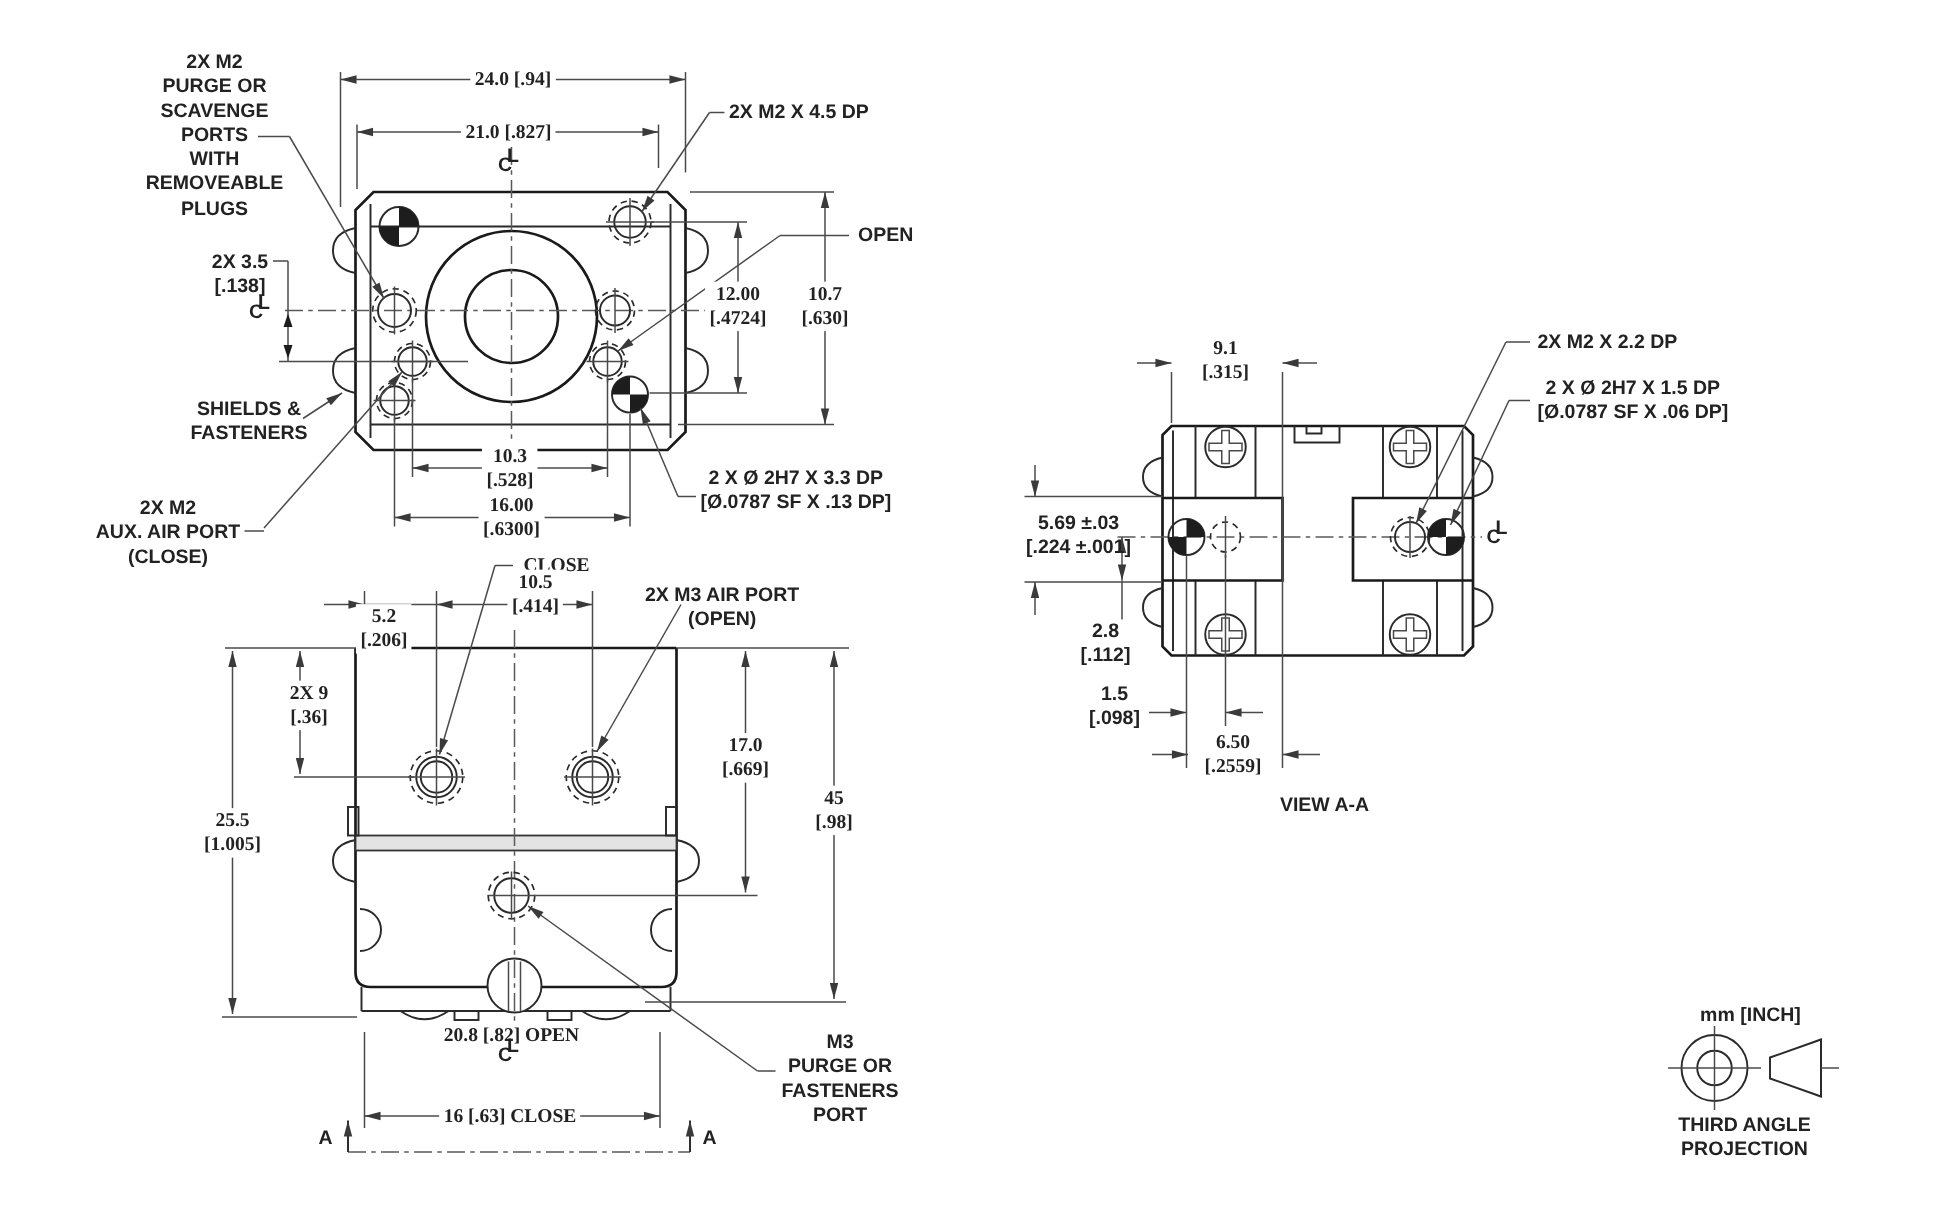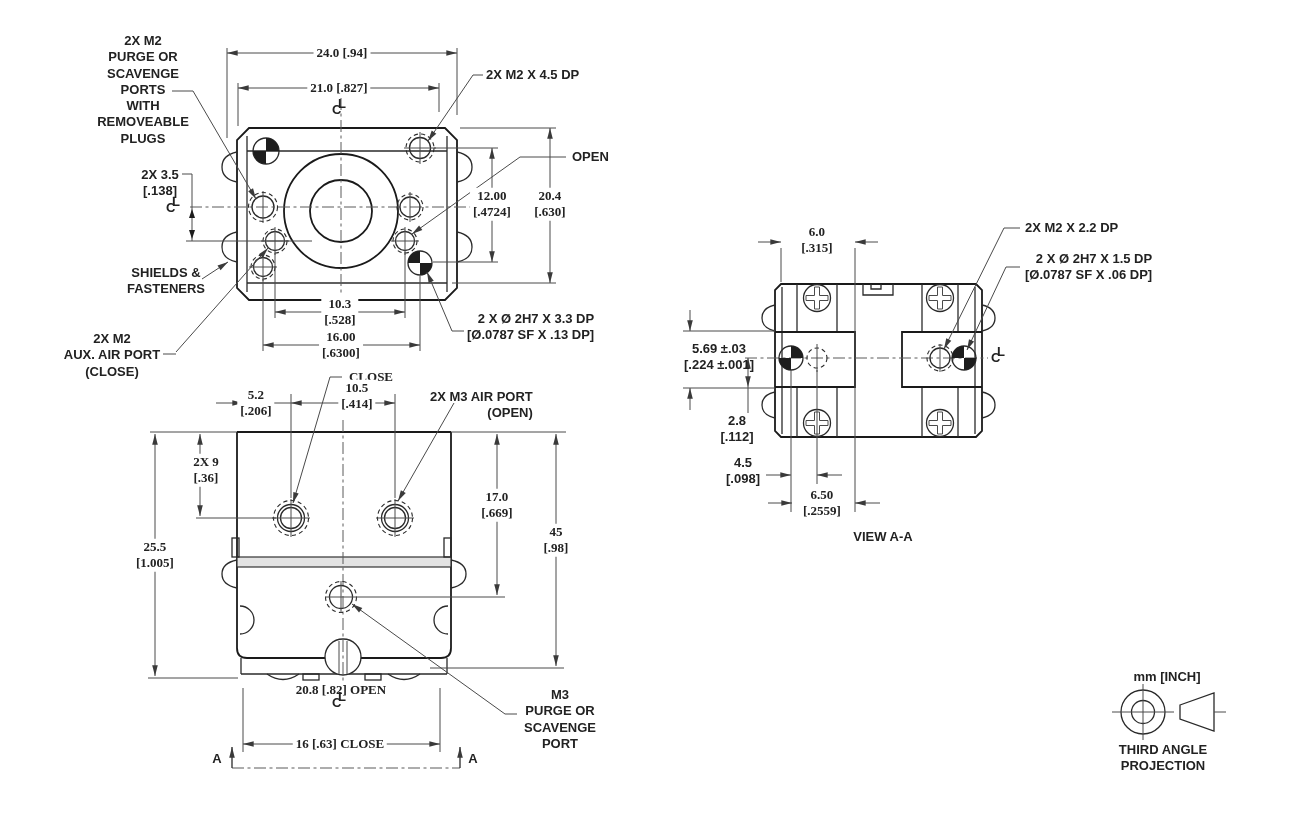--- a/index.html
+++ b/index.html
@@ -9,21 +9,21 @@
   .s-body{stroke:#1a1a1a;stroke-width:1.8;fill:none;}
   .s-med{stroke:#2a2a2a;stroke-width:1.3;fill:none;}
   .s-dim{stroke:#4a4a4a;stroke-width:1;fill:none;}
   .s-cl{stroke:#5a5a5a;stroke-width:1;fill:none;stroke-dasharray:12 3.5 3 3.5;}
   .s-dash{stroke:#2a2a2a;stroke-width:1.1;fill:none;stroke-dasharray:4.2 3.2;}
   .f-dark{fill:#1d1d1d;stroke:none;}
   .wfill{fill:#fff;}
   .lbl{position:absolute;font-weight:700;font-size:13px;line-height:1.25;color:#222;
        white-space:pre-line;}
   .lc{transform:translate(-50%,-50%);text-align:center;}
-  .ll{transform:translate(0,-50%);text-align:right;}
+  .ll{transform:translate(0,-50%);text-align:center;}
   .bg{background:#fff;padding:0 3px;font-family:Liberation Serif, serif;}
   .cl-sym{position:absolute;width:17px;height:20px;font-weight:700;font-size:13px;color:#222;}
   .cl-sym .cl-c{position:absolute;left:0;top:4px;}
   .cl-sym .cl-l{position:absolute;left:6px;top:-2px;}
 </style>
 </head>
 <body>
 
 <div class="canvas">
 
@@ -308,63 +308,63 @@
 <div class="lbl lc bg" style="left:342px;top:53px">24.0 [.94]</div>
 <div class="lbl lc bg" style="left:339px;top:88px">21.0 [.827]</div>
 <div class="lbl ll" style="left:486px;top:75px">2X M2 X 4.5 DP</div>
 <div class="lbl ll" style="left:572px;top:157px">OPEN</div>
 <div class="lbl lc" style="left:160px;top:183px">2X 3.5
 [.138]</div>
 <div class="lbl lc" style="left:166px;top:281px">SHIELDS &amp;
 FASTENERS</div>
 <div class="lbl lc bg" style="left:492px;top:204px">12.00
 [.4724]</div>
-<div class="lbl lc bg" style="left:550px;top:204px">20.4
+<div class="lbl lc bg" style="left:550px;top:204px">10.7
 [.630]</div>
 <div class="lbl lc" style="left:112px;top:355px">2X M2
 AUX. AIR PORT
 (CLOSE)</div>
 <div class="lbl lc bg" style="left:340px;top:312px">10.3
 [.528]</div>
 <div class="lbl lc bg" style="left:341px;top:345px">16.00
 [.6300]</div>
 <div class="lbl ll" style="left:467px;top:327px">2 X Ø 2H7 X 3.3 DP
 [Ø.0787 SF X .13 DP]</div>
 
 <div class="lbl lc bg" style="left:371px;top:377px">CLOSE</div>
-<div class="lbl lc bg" style="left:256px;top:403px">5.2
+<div class="lbl lc bg" style="left:256px;top:419px">5.2
 [.206]</div>
 <div class="lbl lc bg" style="left:357px;top:396px">10.5
 [.414]</div>
 <div class="lbl ll" style="left:430px;top:405px">2X M3 AIR PORT
 (OPEN)</div>
 <div class="lbl lc bg" style="left:206px;top:470px">2X 9
 [.36]</div>
 <div class="lbl lc bg" style="left:155px;top:555px">25.5
 [1.005]</div>
 <div class="lbl lc bg" style="left:497px;top:505px">17.0
 [.669]</div>
 <div class="lbl lc bg" style="left:556px;top:540px">45
 [.98]</div>
 <div class="lbl lc bg" style="left:341px;top:690px">20.8 [.82] OPEN</div>
 <div class="lbl lc bg" style="left:340px;top:744px">16 [.63] CLOSE</div>
 <div class="lbl lc" style="left:560px;top:719px">M3
 PURGE OR
-SCAVENGE
+FASTENERS
 PORT</div>
 <div class="lbl lc" style="left:217px;top:759px">A</div>
 <div class="lbl lc" style="left:473px;top:759px">A</div>
 
-<div class="lbl lc bg" style="left:817px;top:240px">6.0
+<div class="lbl lc bg" style="left:817px;top:240px">9.1
 [.315]</div>
 <div class="lbl lc" style="left:719px;top:357px">5.69 ±.03
 [.224 ±.001]</div>
 <div class="lbl lc" style="left:737px;top:429px">2.8
 [.112]</div>
-<div class="lbl lc" style="left:743px;top:471px">4.5
+<div class="lbl lc" style="left:743px;top:471px">1.5
 [.098]</div>
 <div class="lbl lc bg" style="left:822px;top:503px">6.50
 [.2559]</div>
 <div class="lbl lc" style="left:883px;top:537px">VIEW A-A</div>
 <div class="lbl ll" style="left:1025px;top:228px">2X M2 X 2.2 DP</div>
 <div class="lbl ll" style="left:1025px;top:267px">2 X Ø 2H7 X 1.5 DP
 [Ø.0787 SF X .06 DP]</div>
 
 <div class="lbl lc" style="left:1167px;top:677px">mm [INCH]</div>
 <div class="lbl lc" style="left:1163px;top:758px">THIRD ANGLE

